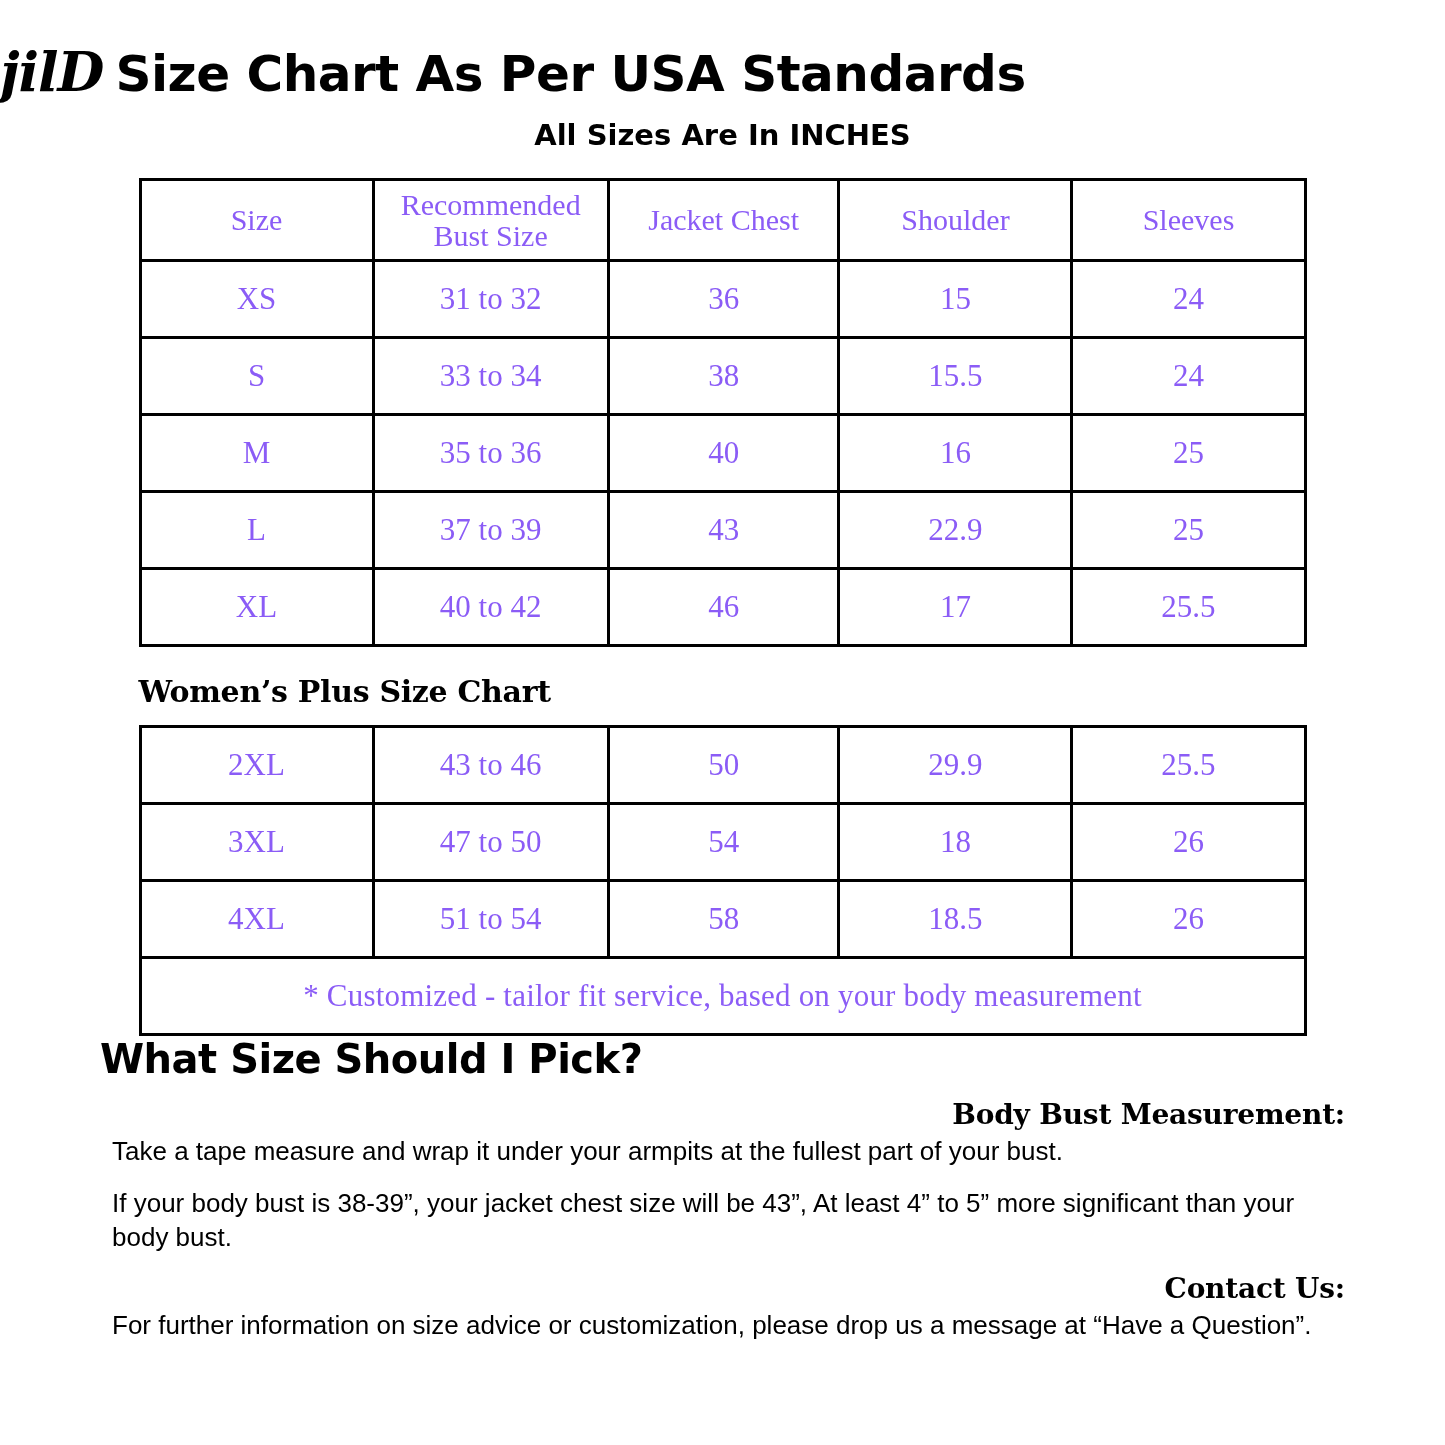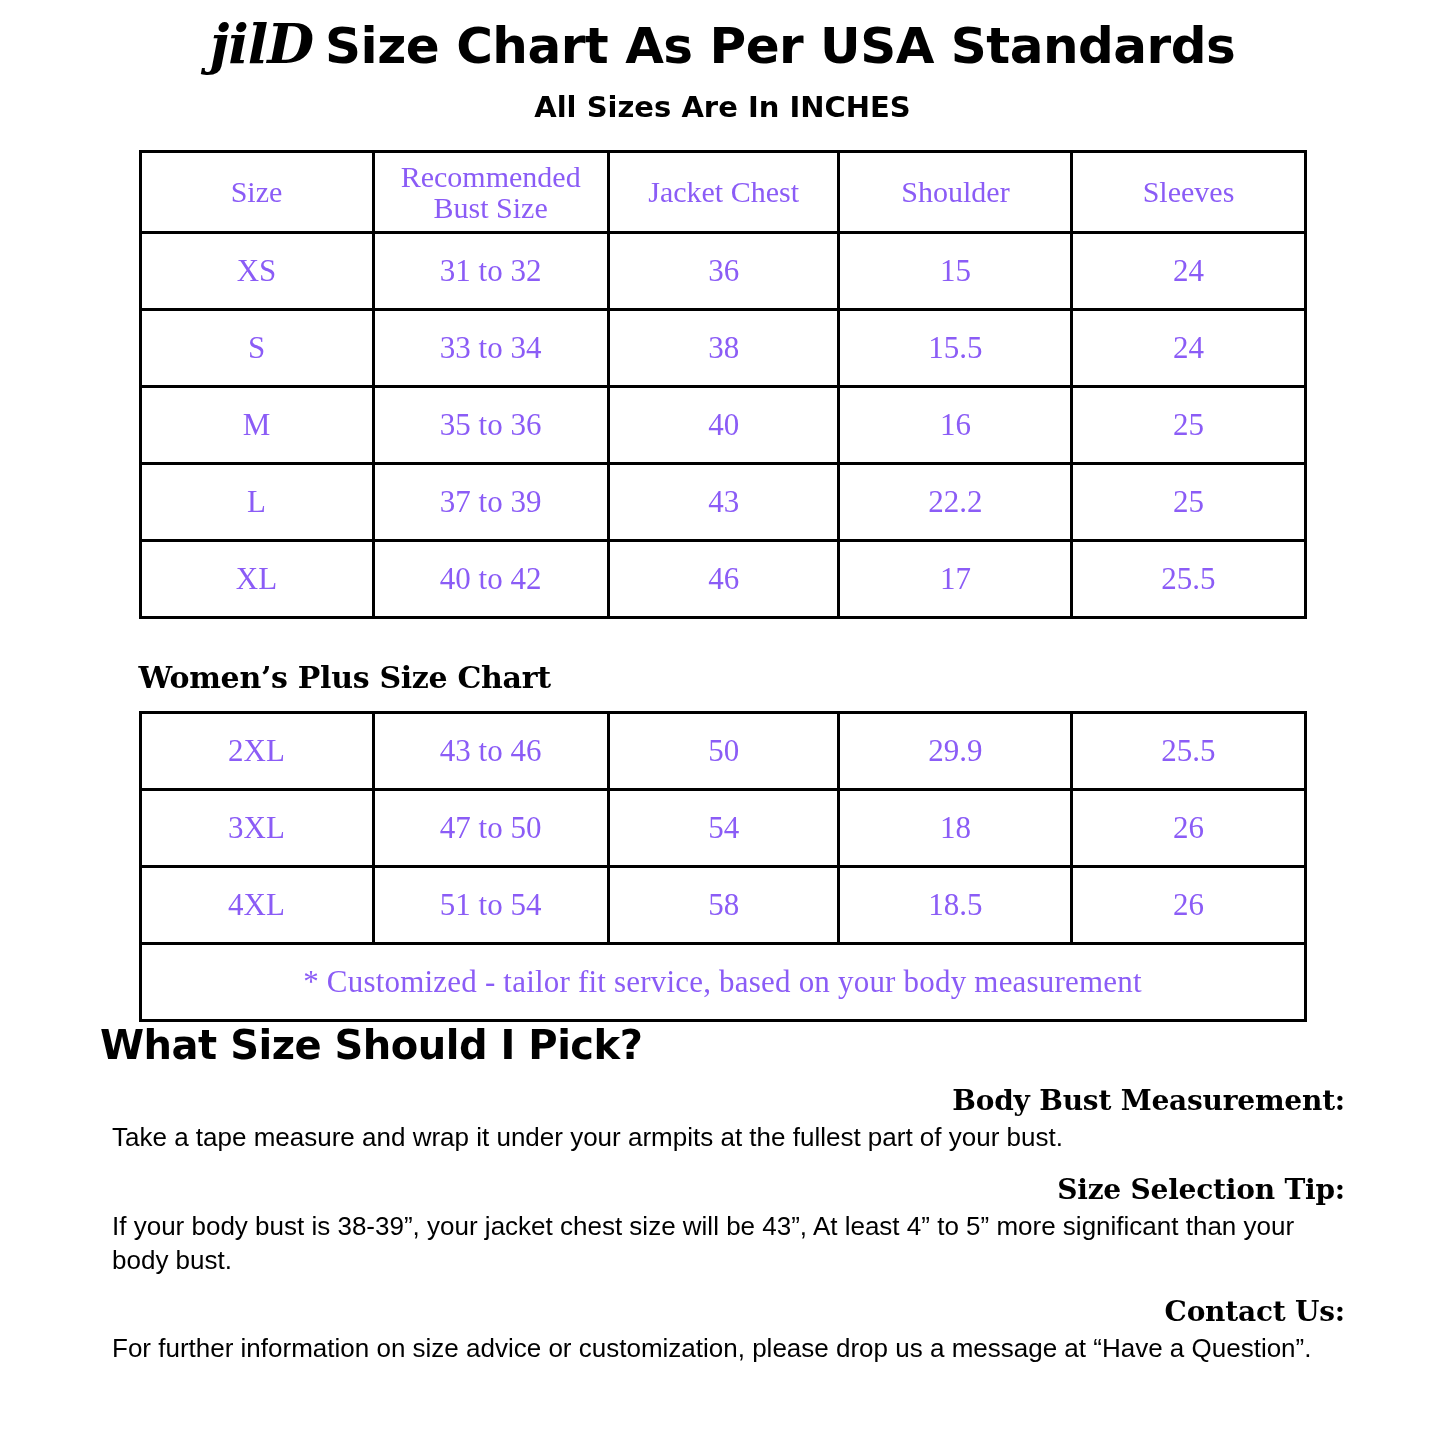--- a/index.html
+++ b/index.html
@@ -17,22 +17,22 @@
   .page {
     width: 1445px;
     height: 1445px;
     position: relative;
     box-sizing: border-box;
     padding: 0;
   }
 
   
   .title-row {
-    text-align: center;
-    margin-top: 12px;
+    text-align: left;
+    margin-top: 40px;
     white-space: nowrap;
   }
   .brand {
     font-family: "DejaVu Serif", serif;
     font-style: italic;
     font-weight: bold;
     font-size: 54px;
     letter-spacing: -1px;
     vertical-align: baseline;
   }
@@ -90,21 +90,21 @@
   .hdr-two-line { line-height: 1.05; }
 
   #main-table-wrap { margin-top: 26px; }
 
   .plus-heading {
     width: 1168px;
     margin: 0 auto;
     font-family: "DejaVu Serif", serif;
     font-weight: bold;
     font-size: 30px;
-    padding-top: 41px;
+    padding-top: 27px;
     padding-bottom: 16px;
     letter-spacing: -0.3px;
   }
 
   #plus-table-wrap { margin-top: 0; }
 
   .note-row td {
     height: 72px;
     font-family: "Liberation Serif", serif;
     font-size: 33px;
@@ -195,21 +195,21 @@
           <td>M</td>
           <td>35 to 36</td>
           <td>40</td>
           <td>16</td>
           <td>25</td>
         </tr>
         <tr>
           <td>L</td>
           <td>37 to 39</td>
           <td>43</td>
-          <td>22.2</td>
+          <td>22.9</td>
           <td>25</td>
         </tr>
         <tr>
           <td>XL</td>
           <td>40 to 42</td>
           <td>46</td>
           <td>17</td>
           <td>25.5</td>
         </tr>
       </tbody>
@@ -256,21 +256,20 @@
     </table>
   </div>
 
   <div class="bottom">
     <div class="bottom-inner">
       <h2 class="q-heading">What Size Should I Pick?</h2>
 
       <h3 class="sec-heading">Body Bust Measurement:</h3>
       <p class="sec-body">Take a tape measure and wrap it under your armpits at the fullest part of your bust.</p>
 
-      <h3 class="sec-heading">Size Selection Tip:</h3>
       <p class="sec-body">If your body bust is 38-39”, your jacket chest size will be 43”, At least 4” to 5” more significant than your body bust.</p>
 
       <h3 class="sec-heading">Contact Us:</h3>
       <p class="sec-body last">For further information on size advice or customization, please drop us a message at “Have a Question”.</p>
     </div>
   </div>
 
 </div>
 
 </body></html>

